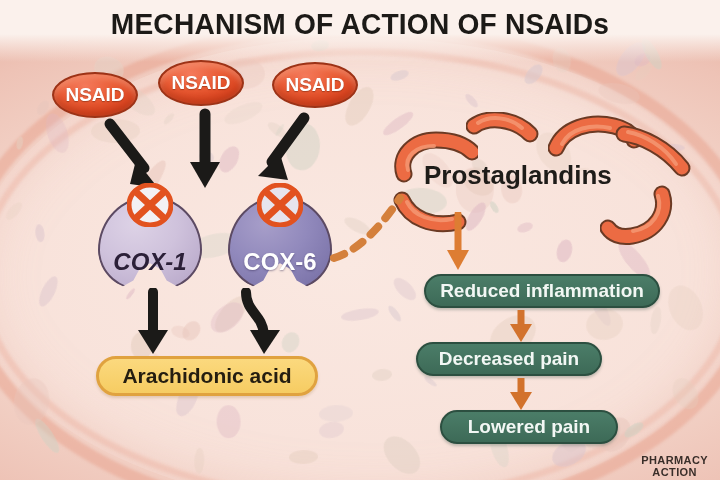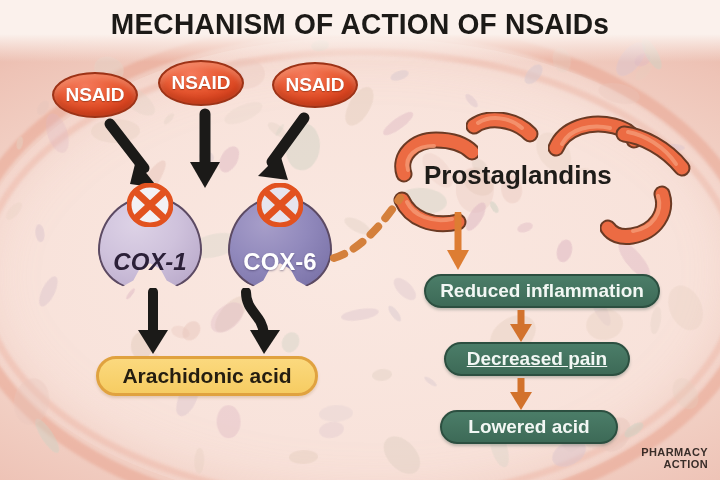--- a/index.html
+++ b/index.html
@@ -154,22 +154,22 @@
     display: flex; align-items: center; justify-content: center;
     box-shadow: 0 2px 3px rgba(40,70,58,.28);
   }
 
   .orange-arrow { position: absolute; }
   .dashed-link { position: absolute; }
 
   
   .watermark {
     position: absolute;
-    right: 12px; bottom: 10px;
-    text-align: right;
+    right: 12px; bottom: 2px;
+    text-align: center;
     color: #2a211d;
     font-size: 11px;
     font-weight: bold;
     line-height: 12px;
     letter-spacing: .4px;
     opacity: .92;
   }
 </style>
 </head>
 <body>
@@ -373,31 +373,31 @@
 
   <div class="green-box" style="left:424px; top:274px; width:236px;">
     <span>Reduced inflammation</span>
   </div>
 
   <svg class="orange-arrow" style="left:508px; top:310px;" width="26" height="34" viewBox="0 0 26 34">
     <path d="M13,1 L13,16" stroke="#d2722c" stroke-width="7" fill="none" stroke-linecap="round"></path>
     <path d="M2,14 L24,14 L13,32 Z" fill="#d2722c"></path>
   </svg>
 
-  <div class="green-box" style="left:444px; top:342px; width:186px;text-decoration:underline;">
+  <div class="green-box" style="left:416px; top:342px; width:186px;">
     <span>Decreased pain</span>
   </div>
 
   <svg class="orange-arrow" style="left:508px; top:378px;" width="26" height="34" viewBox="0 0 26 34">
     <path d="M13,1 L13,16" stroke="#d2722c" stroke-width="7" fill="none" stroke-linecap="round"></path>
     <path d="M2,14 L24,14 L13,32 Z" fill="#d2722c"></path>
   </svg>
 
   <div class="green-box" style="left:440px; top:410px; width:178px;">
-    <span>Lowered acid</span>
+    <span>Lowered pain</span>
   </div>
 
   <div class="watermark">
     <div>PHARMACY</div>
     <div>ACTION</div>
   </div>
 
 </div>
 
 </body></html>

